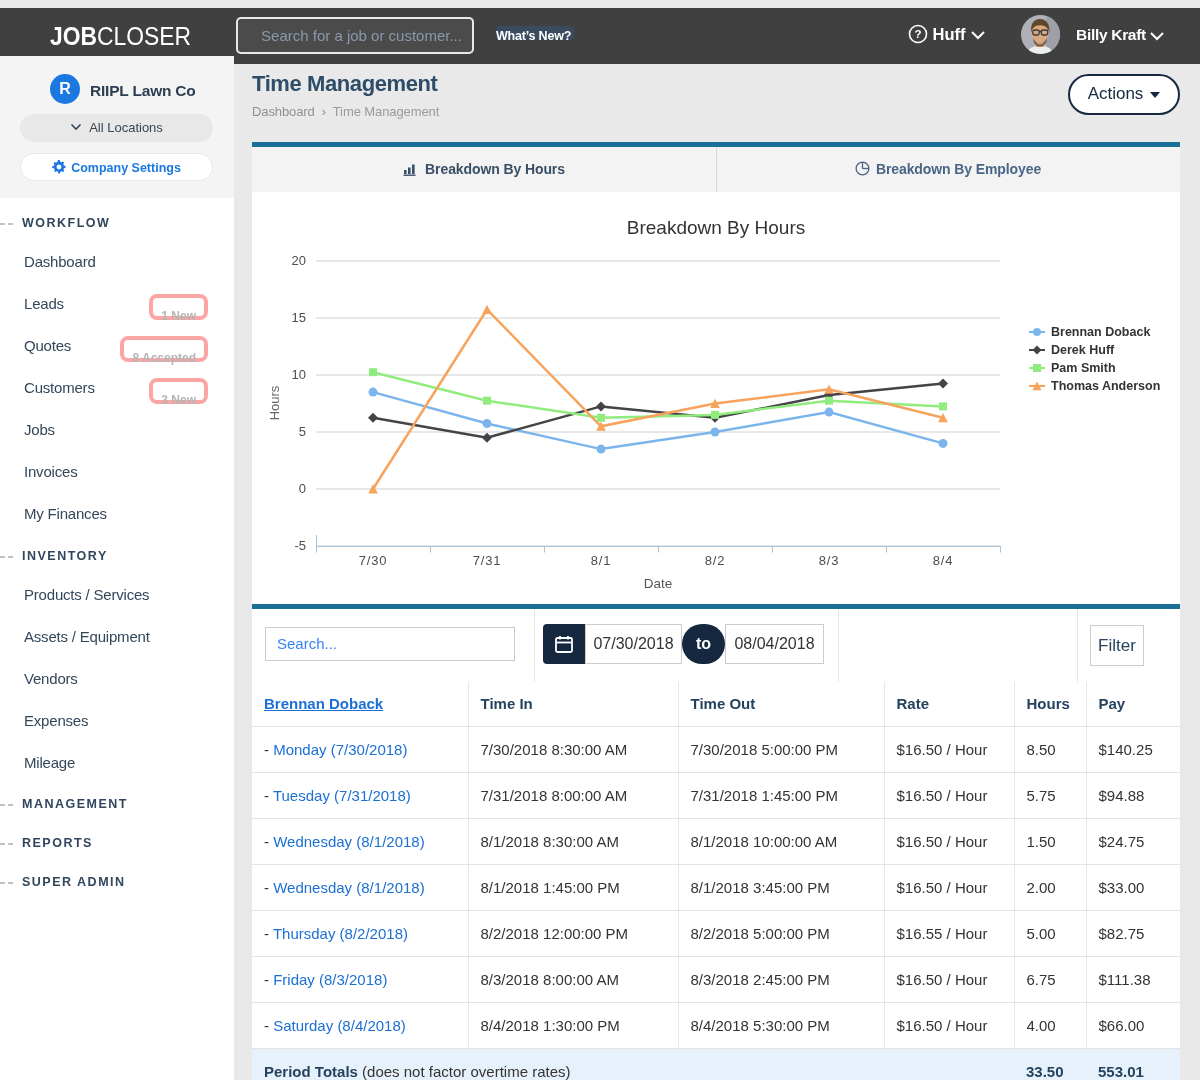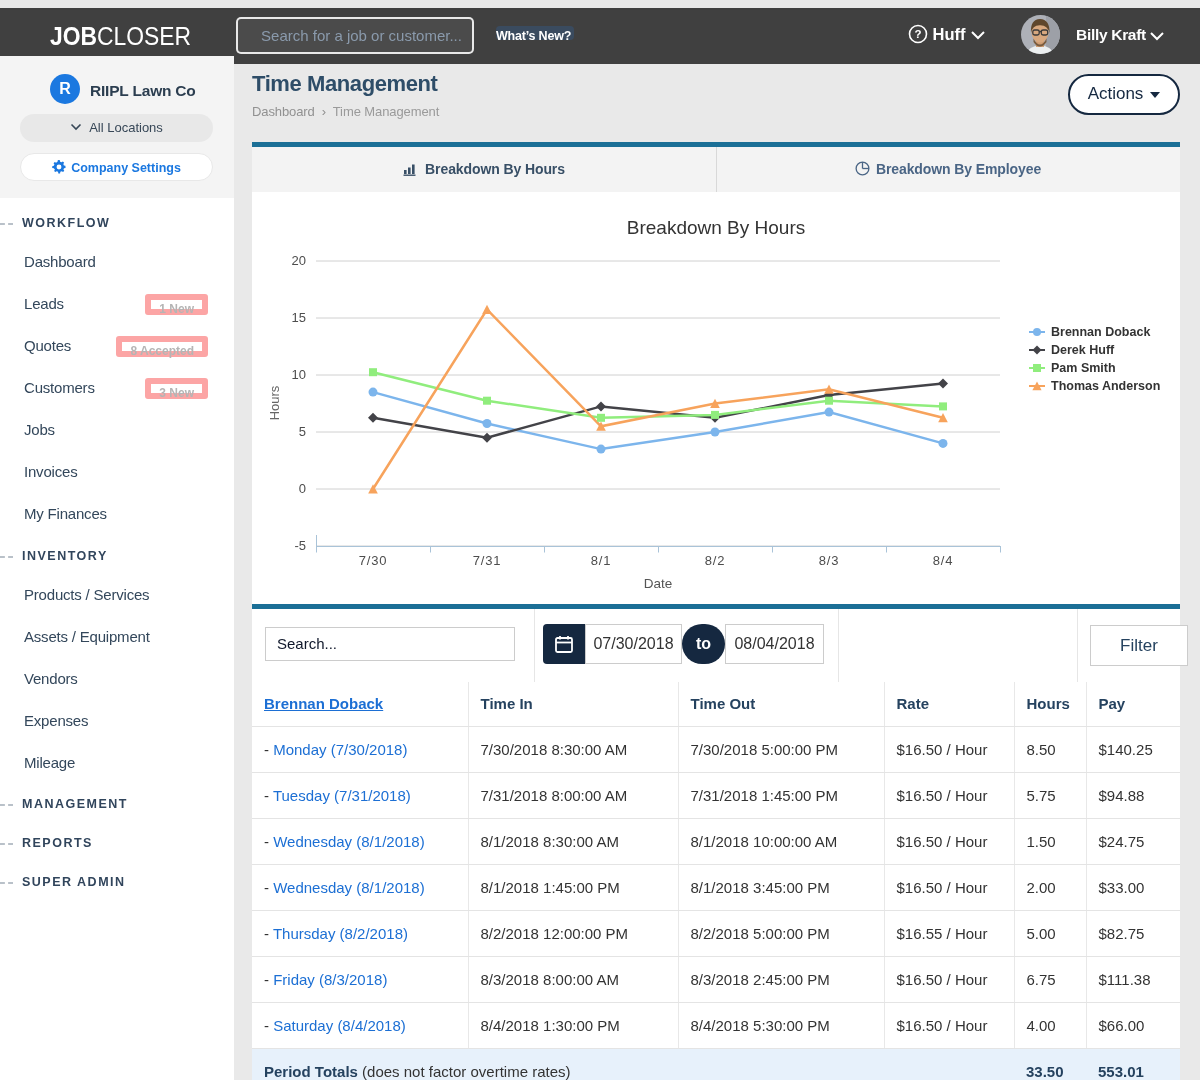--- a/index.html
+++ b/index.html
@@ -20,21 +20,21 @@
 #sidebar { position:absolute; left:0; top:56px; width:234px; height:1024px; background:#fff; }
 #sidetop { position:absolute; left:0; top:0; width:234px; height:142px; background:#f4f4f4; }
 #rcircle { position:absolute; left:50px; top:18px; width:30px; height:30px; border-radius:50%; background:#1b78e0; color:#fff; font-weight:700; font-size:16px; text-align:center; line-height:30px; }
 #coname { position:absolute; left:90px; top:26px; font-size:15.5px; font-weight:700; letter-spacing:-0.2px; color:#2c3e50; }
 .pill { position:absolute; left:20px; width:193px; height:28px; border-radius:14px; font-size:13px; text-align:center; line-height:28px; }
 #alllocs { top:58px; background:#e8e8e8; color:#374757; }
 #cosettings { top:97px; background:#fff; border:1px solid #e8e8e8; color:#1b78e0; font-weight:700; font-size:12.5px; }
 .sechead { position:absolute; left:22px; font-size:12.5px; font-weight:700; letter-spacing:1.5px; color:#31455c; }
 .sechead:before { content:""; position:absolute; left:-22px; top:7px; width:13px; border-top:2px dashed #b9c1c9; }
 .navitem { position:absolute; left:24px; font-size:15px; letter-spacing:-0.2px; color:#33475b; }
-.badge { position:absolute; font-size:12px; font-weight:700; color:#b5b5b5; border:6px solid #fca5a5; border-radius:3px; height:21px; line-height:19px; padding:0 8px; }
+.badge { position:absolute; font-size:12px; font-weight:700; color:#b5b5b5; border:4px solid #fca5a5; border-radius:8px; height:21px; line-height:19px; padding:9px 8px; }
 
 
 #pagetitle { position:absolute; left:252px; top:71px; font-size:22px; font-weight:700; letter-spacing:-0.4px; color:#2e4d68; }
 #breadcrumb { position:absolute; left:252px; top:104px; font-size:13px; letter-spacing:-0.1px; color:#919191; }
 #actions { position:absolute; left:1068px; top:74px; width:112px; height:41px; border:2.5px solid #152840; border-radius:21px; background:#fff; color:#152840; font-size:17px; font-weight:400; text-align:center; line-height:36px; }
 .caret { display:inline-block; width:0; height:0; border-left:5.5px solid transparent; border-right:5.5px solid transparent; border-top:6.5px solid #152840; margin-left:7px; vertical-align:middle; }
 
 
 #tealbar1 { position:absolute; left:252px; top:142px; width:928px; height:5px; background:#1b6f96; }
 #tabsrow { position:absolute; left:252px; top:147px; width:928px; height:45px; background:#f3f3f3; }
@@ -43,28 +43,28 @@
 #tab1 { left:0; width:464px; color:#384f66; }
 #tab2 { left:464px; width:464px; color:#4a6585; }
 
 
 #chartpanel { position:absolute; left:252px; top:192px; width:928px; height:412px; background:#fff; }
 
 
 #tealbar2 { position:absolute; left:252px; top:604px; width:928px; height:5px; background:#1b6f96; }
 #filterrow { position:absolute; left:252px; top:609px; width:928px; height:73px; background:#fff; }
 .vsep { position:absolute; top:0; width:1px; height:73px; background:#e6e6e6; }
-#fsearch { position:absolute; left:13px; top:18px; width:250px; height:34px; border:1px solid #ccc; color:#0f172a; font-size:15px; line-height:32px; padding-left:11px; background:#fff; }
+#fsearch { position:absolute; left:13px; top:18px; width:250px; height:34px; border:1px solid #ccc; color:#3b82f6; font-size:15px; line-height:32px; padding-left:11px; background:#fff; }
 #calbtn { position:absolute; left:291px; top:15px; width:42px; height:40px; background:#152840; border-radius:4px 0 0 4px; }
 #date1 { position:absolute; left:333px; top:15px; width:97px; height:40px; border:1px solid #ccc; background:#fff; color:#333; font-size:16px; text-align:center; line-height:38px; }
 #tobox { position:absolute; left:430px; top:15px; width:43px; height:40px; background:#152840; color:#fff; font-size:16px; font-weight:700; text-align:center; line-height:40px;border-radius:20px; }
 #date2 { position:absolute; left:473px; top:15px; width:99px; height:40px; border:1px solid #ccc; background:#fff; color:#333; font-size:16px; text-align:center; line-height:38px; }
 #empsel { position:absolute; left:600px; top:17px; width:212px; height:36px; border:1px solid #bbb; background:#fff; color:#333; font-size:16px; line-height:34px; padding-left:14px; }
 #empsel .selcaret { position:absolute; right:14px; top:14px; width:0; height:0; border-left:4.5px solid transparent; border-right:4.5px solid transparent; border-top:6px solid #333; }
-#filterbtn { position:absolute; left:838px; top:16px; width:98px; height:41px; border:1px solid #ccc; background:#fff; color:#25425f; font-size:17px; text-align:center; line-height:39px; }
+#filterbtn { position:absolute; left:838px; top:16px; width:54px; height:41px; border:1px solid #ccc; background:#fff; color:#25425f; font-size:17px; text-align:center; line-height:39px; }
 
 
 #tablewrap { position:absolute; left:252px; top:682px; width:928px; height:398px; background:#fff; }
 table { border-collapse:collapse; width:928px; table-layout:fixed; font-size:15px; color:#333; }
 td,th { border-right:1px solid #e8e8e8; border-bottom:1px solid #e4e4e4; padding:0 0 0 12px; text-align:left; vertical-align:middle; }
 td:last-child, th:last-child { border-right:none; }
 thead th { height:44px; font-size:15px; font-weight:700; color:#25425f; }
 tbody td { height:46px; }
 a.hdrlink { color:#1c6fd4; text-decoration:underline; font-weight:700; }
 a.daylink { color:#1c6fd4; text-decoration:none; }

